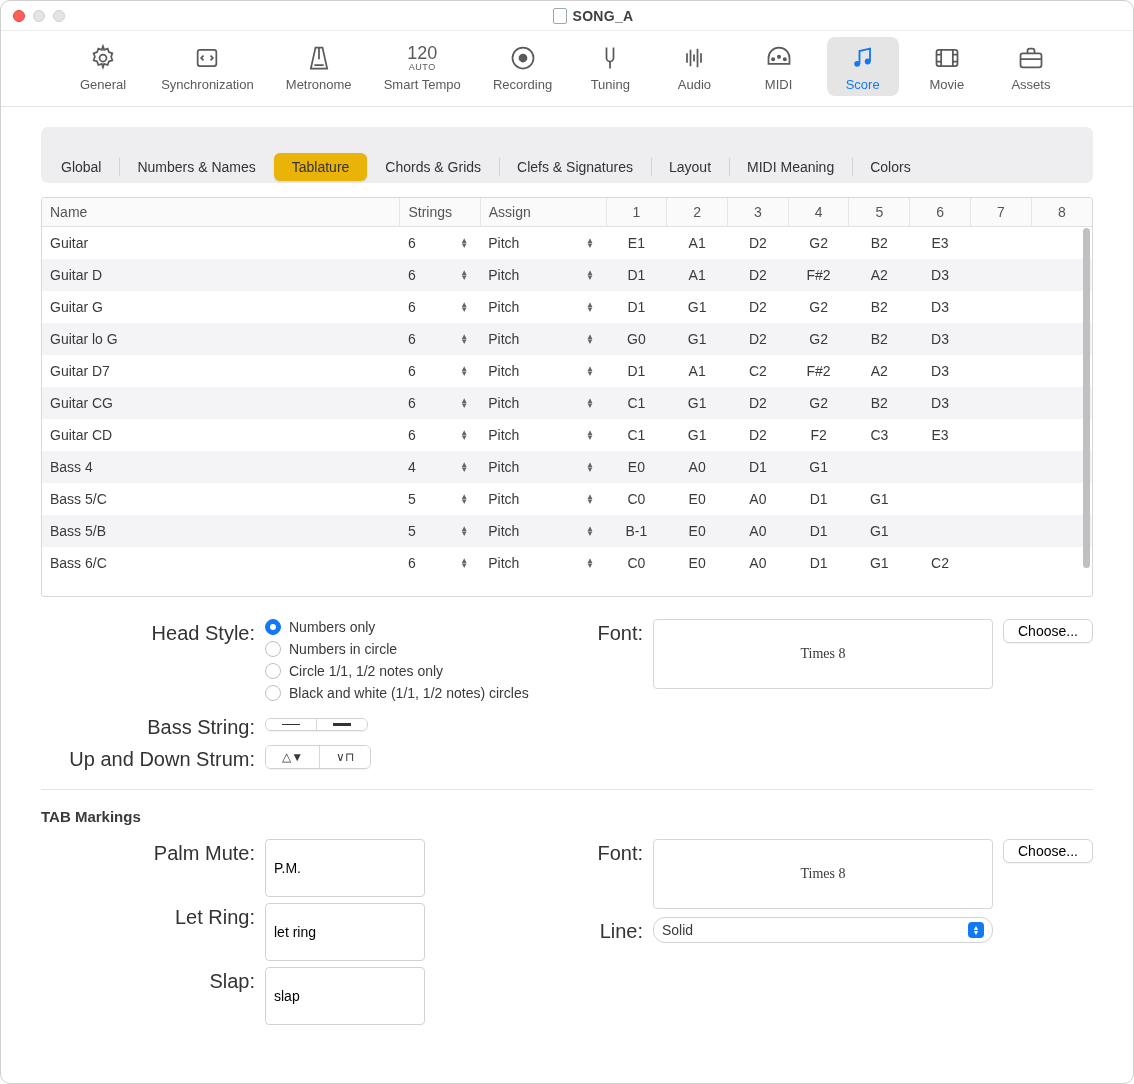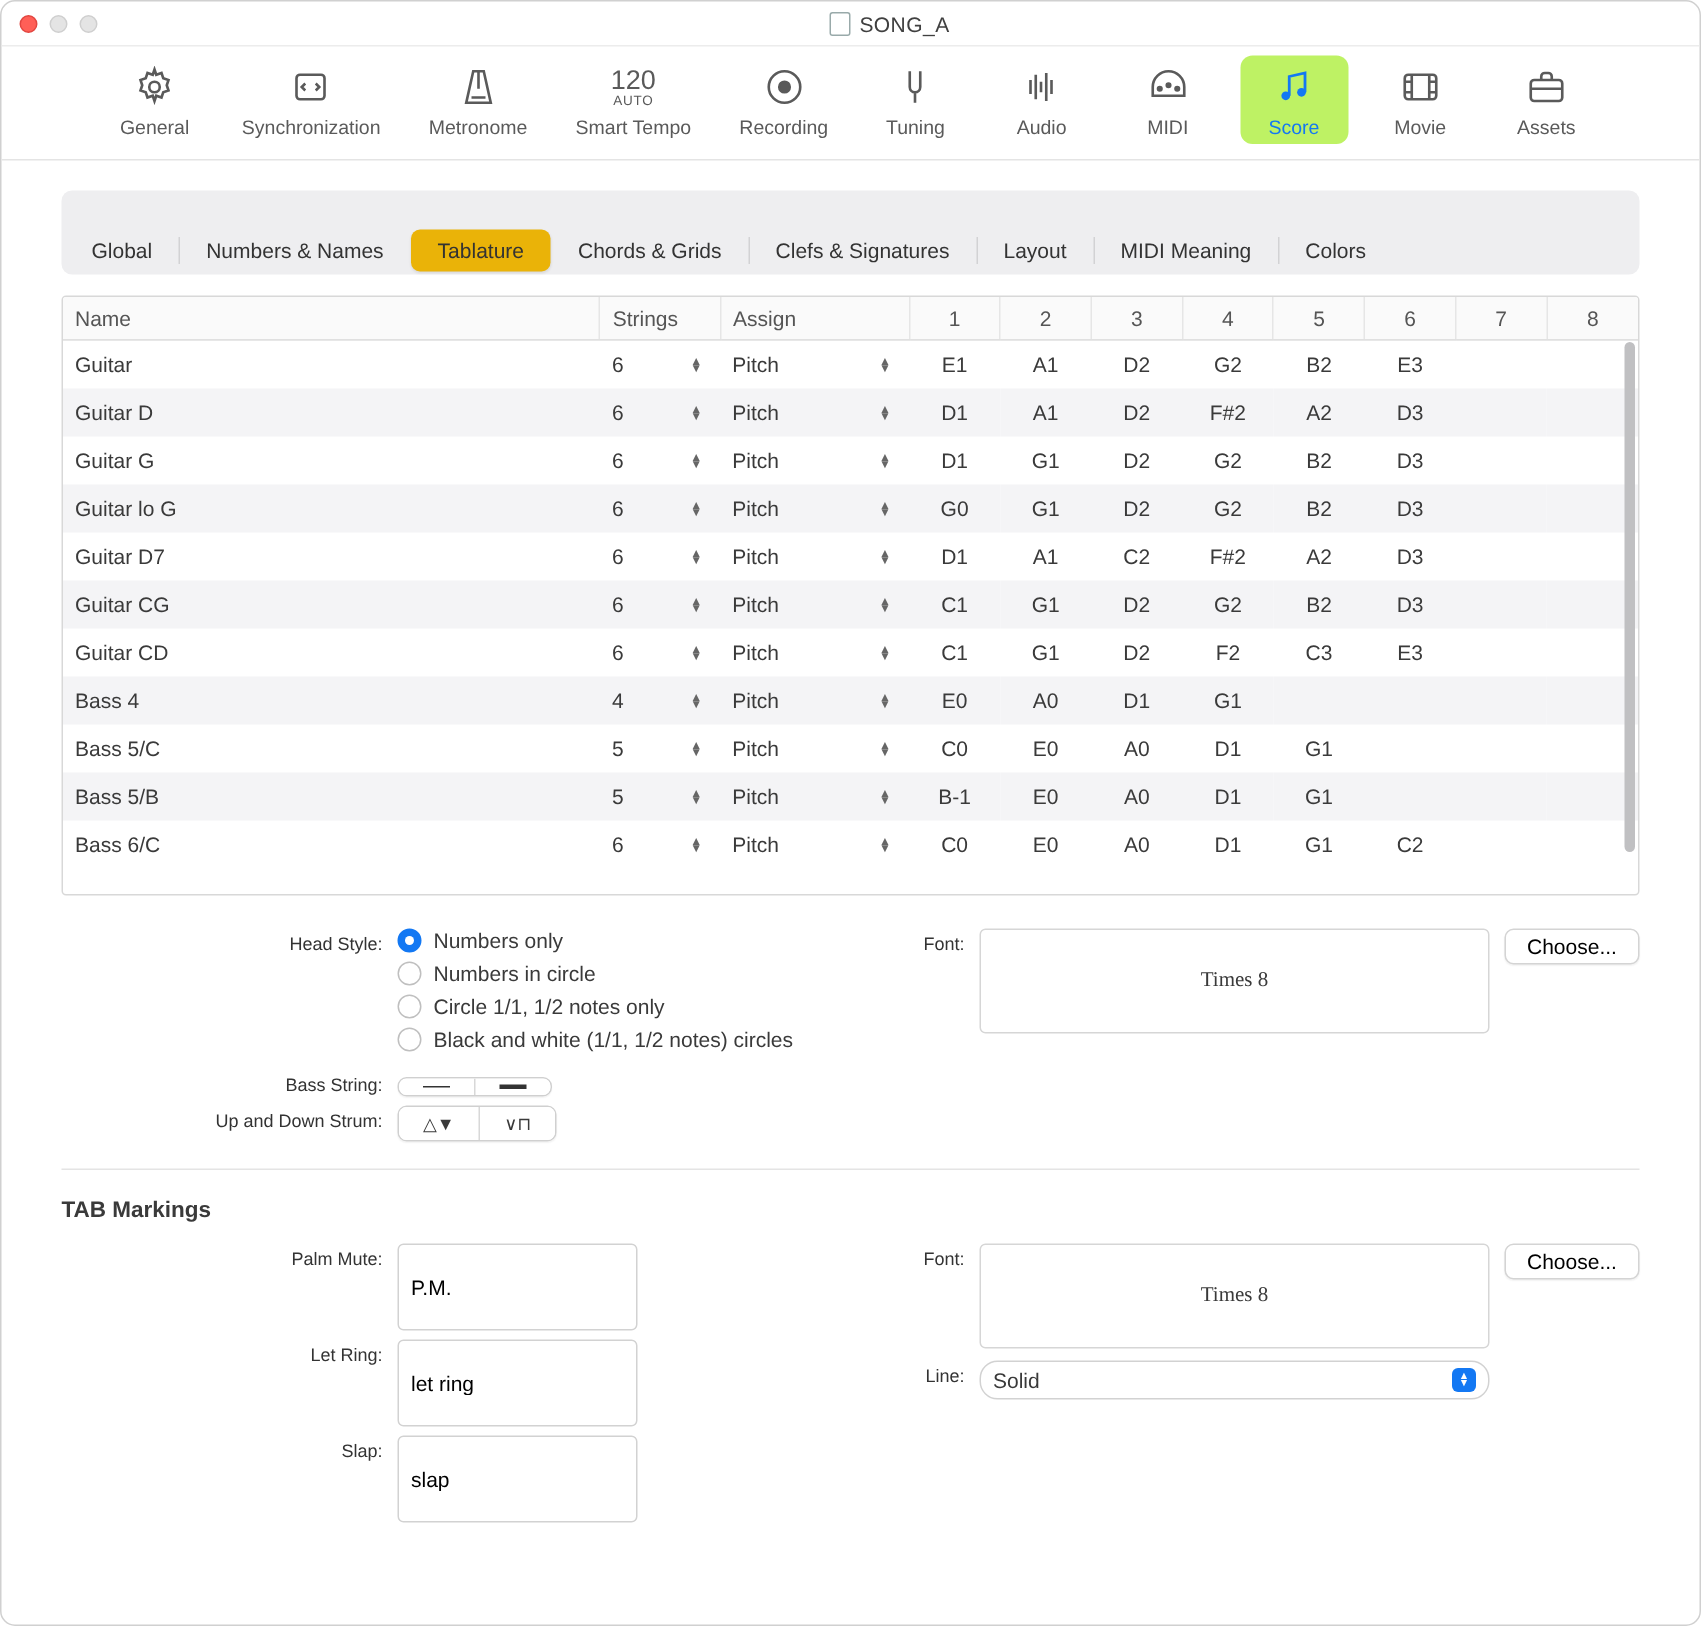--- a/index.html
+++ b/index.html
@@ -4,26 +4,26 @@
 <style>
 * { box-sizing: border-box; margin: 0; padding: 0; }
 body { font-family: -apple-system, "Helvetica Neue", Arial, sans-serif; font-size: 13px; color: #3a3a3a; background: #fff; }
 .window { width: 1134px; height: 1084px; border: 1px solid #d0d0d0; border-radius: 10px; overflow: hidden; background: #fff; position: relative; }
 
 .titlebar { height: 30px; display: flex; align-items: center; padding: 0 12px; border-bottom: 1px solid #ececec; }
 .traffic { display: flex; gap: 8px; }
 .dot { width: 12px; height: 12px; border-radius: 50%; }
 .dot.red { background: #ff5f57; border: 0.5px solid #e24640; }
 .dot.gray { background: #e4e4e4; border: 0.5px solid #cfcfcf; }
-.title { flex: 1; text-align: center; font-weight: 400; font-size: 14px; letter-spacing: 0.3px; color: #404040; display: flex; align-items: center; justify-content: center; gap: 6px; }
+.title { flex: 1; text-align: center; font-weight: 700; font-size: 14px; letter-spacing: 0.3px; color: #404040; display: flex; align-items: center; justify-content: center; gap: 6px; }
 .title .doc-icon { width: 14px; height: 16px; border: 1px solid #9aa; border-radius: 2px; display: inline-block; }
 
 .toolbar { display: flex; justify-content: space-around; align-items: flex-end; padding: 6px 60px 10px; border-bottom: 1px solid #e4e4e4; }
 .tbtn { display: flex; flex-direction: column; align-items: center; gap: 4px; padding: 6px 10px 4px; border-radius: 8px; cursor: pointer; min-width: 72px; }
-.tbtn.active { background: #bef264; }
+.tbtn.active { background: #e5e5e5; }
 .tbtn .ticon { width: 30px; height: 30px; display: flex; align-items: center; justify-content: center; color: #5a5a5a; }
 .tbtn.active .ticon { color: #1378f3; }
 .tbtn .tlabel { font-size: 13px; color: #5a5a5a; }
 .tbtn.active .tlabel { color: #1378f3; }
 .tempo-txt { font-size: 18px; font-weight: 500; line-height: 1; }
 .tempo-sub { font-size: 9px; letter-spacing: 0.5px; }
 
 .content { padding: 0 40px 30px; }
 
 .subtab-wrap { background: #eeeef0; border-radius: 7px; padding: 2px; margin: 20px 0 14px; }
@@ -46,21 +46,21 @@
 tbody tr:nth-child(even) { background: #f4f4f6; }
 .selcell { display: flex; justify-content: space-between; align-items: center; }
 .updn { width: 12px; color: #666; display: inline-flex; flex-direction: column; line-height: 5px; font-size: 8px; }
 .col-name { width: 330px; }
 .col-strings { width: 74px; }
 .col-assign { width: 116px; }
 .col-n { width: 56px; }
 
 .form { margin-top: 22px; }
 .form-row { display: flex; align-items: flex-start; margin-bottom: 6px; }
-.flabel { width: 224px; text-align: right; padding-right: 10px; padding-top: 3px; font-size: 12px; color: #333; }
+.flabel { width: 224px; text-align: right; padding-right: 10px; padding-top: 3px; font-size: 20px; color: #333; }
 .fcontrol { flex: 1; }
 .radio-row { display: flex; align-items: center; gap: 8px; margin-bottom: 6px; font-size: 14px; }
 .radio { width: 16px; height: 16px; border-radius: 50%; border: 1px solid #bfbfbf; background: #fff; display: inline-flex; align-items: center; justify-content: center; }
 .radio.checked { border-color: #1378f3; background: #1378f3; }
 .radio.checked::after { content: ""; width: 6px; height: 6px; background: #fff; border-radius: 50%; }
 .right-group { display: flex; align-items: flex-start; gap: 10px; }
 .font-preview { width: 340px; height: 70px; border: 1px solid #d6d6d6; border-radius: 4px; display: flex; align-items: center; justify-content: center; font-family: "Times New Roman", serif; font-size: 14px; background: #fff; }
 .choose-btn { padding: 3px 14px; border: 1px solid #d4d4d4; background: #fff; border-radius: 6px; font-size: 14px; box-shadow: 0 1px 1px rgba(0,0,0,0.05); cursor: pointer; }
 
 .segctl { display: inline-flex; border: 1px solid #d0d0d0; border-radius: 6px; overflow: hidden; box-shadow: 0 1px 1px rgba(0,0,0,0.05); }

